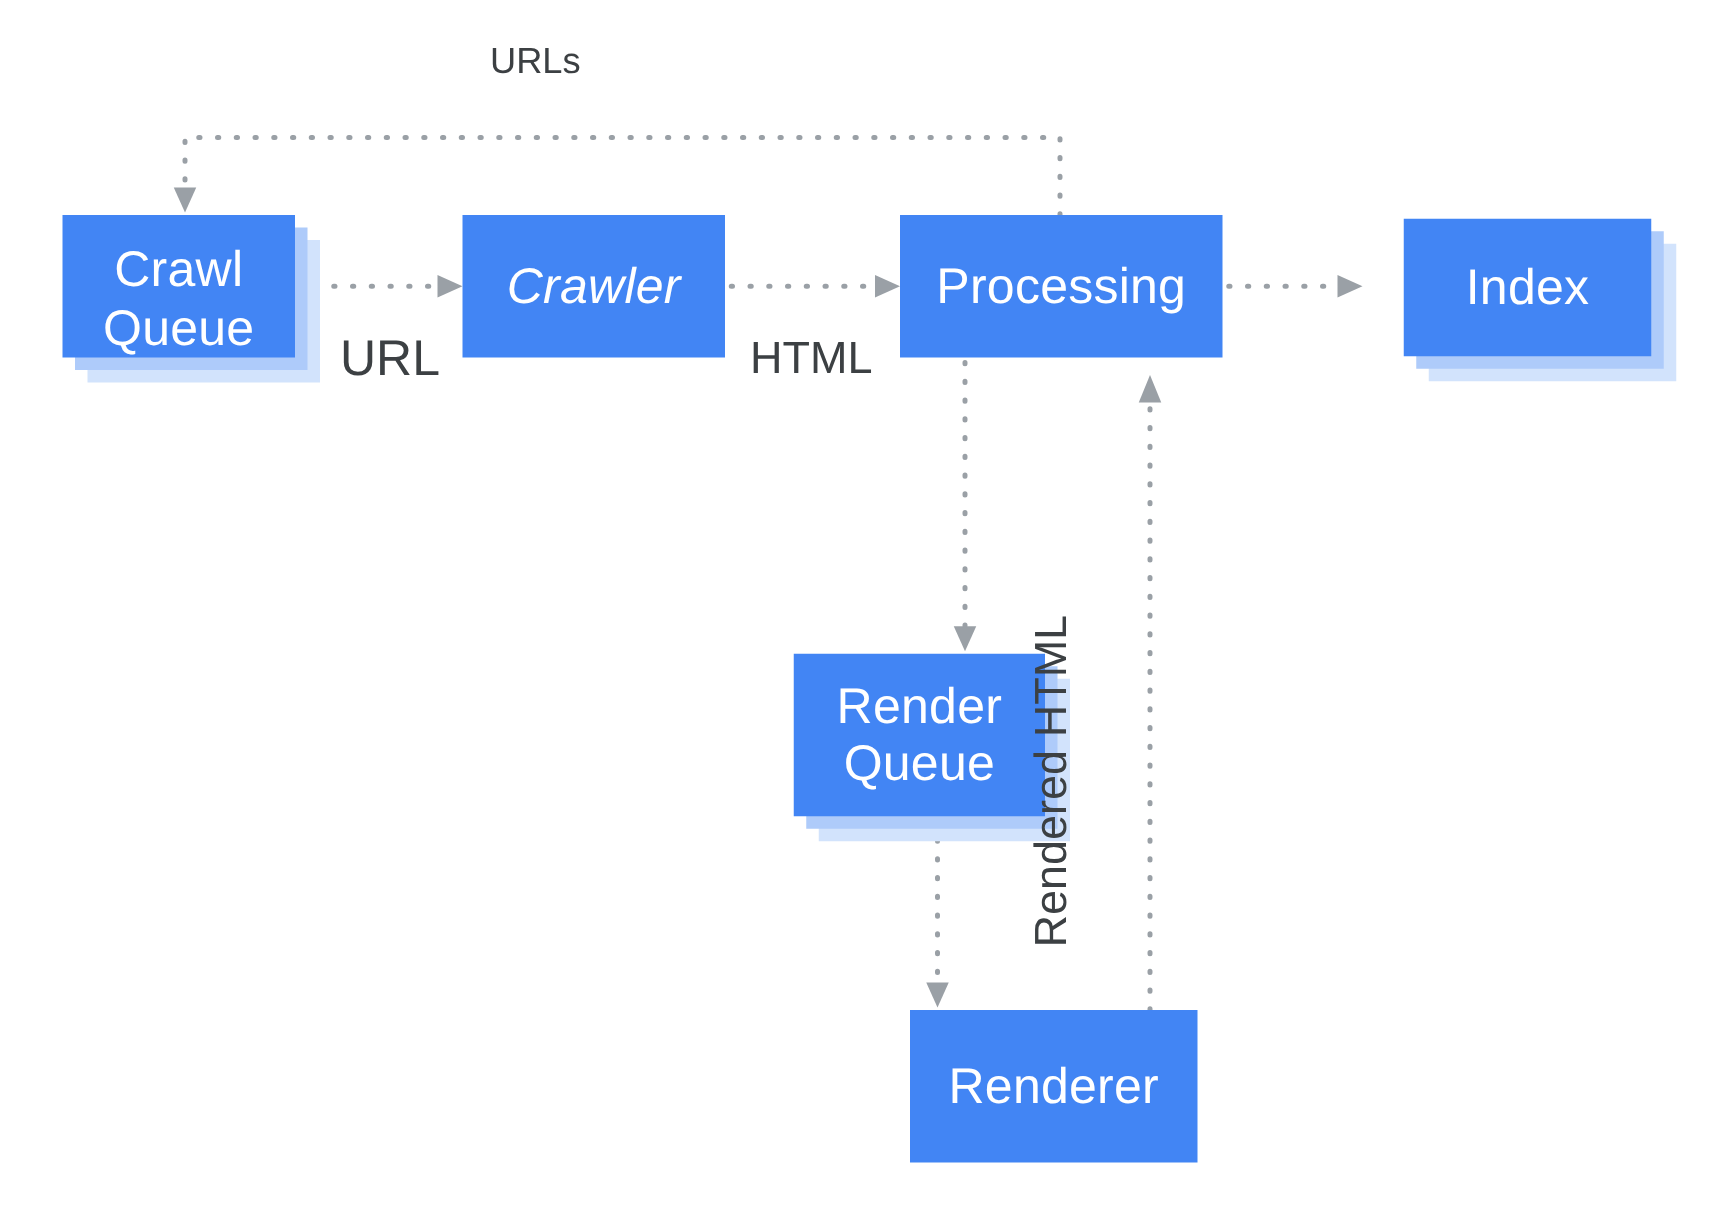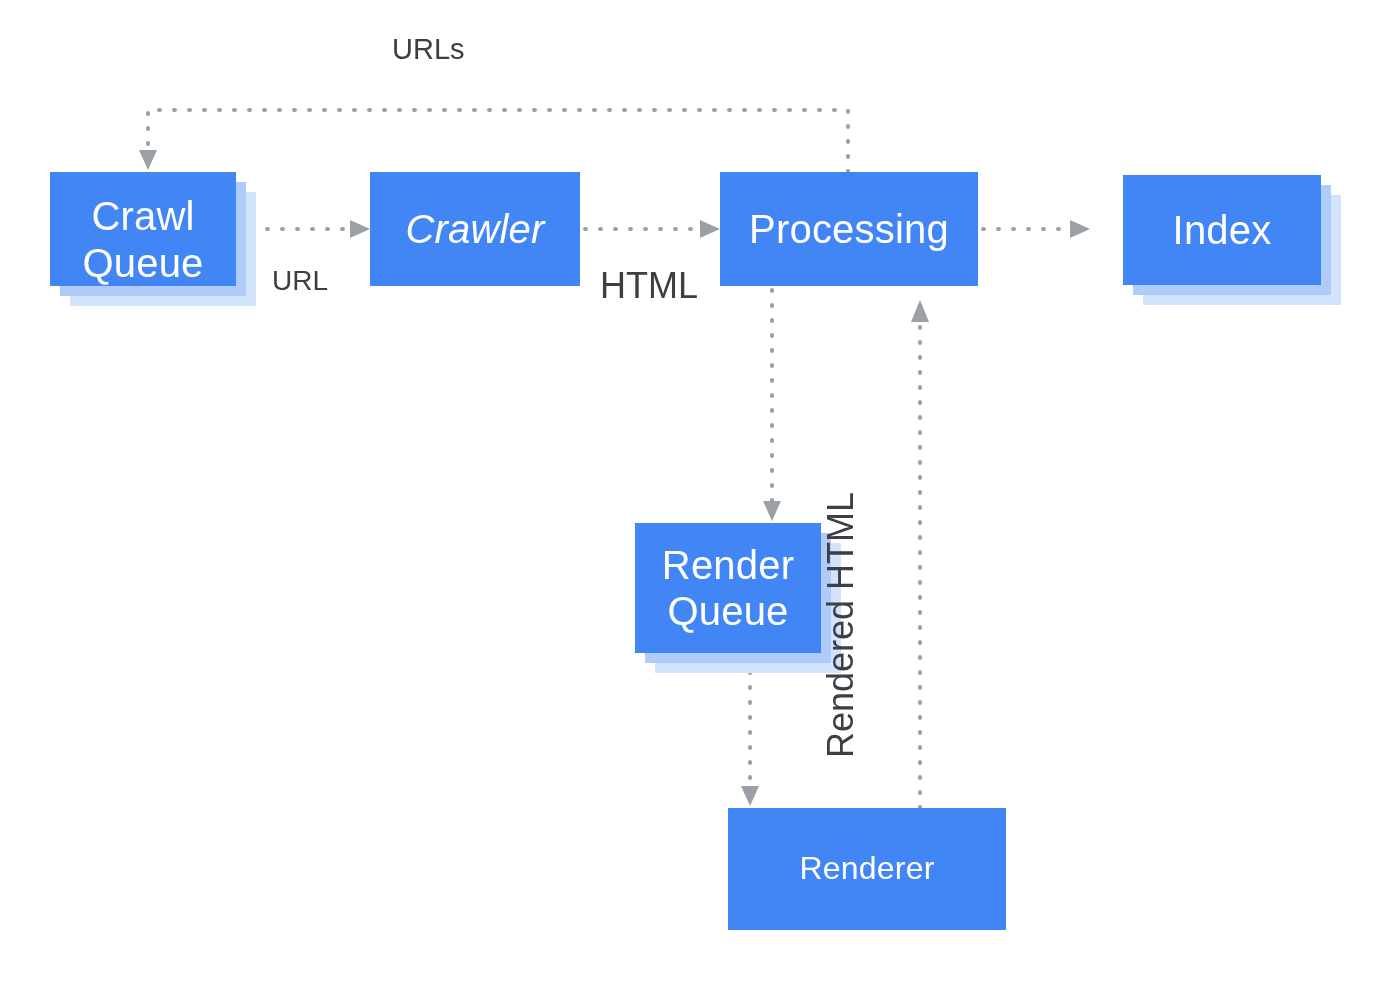--- a/index.html
+++ b/index.html
@@ -142,34 +142,34 @@
     <span class="node-label">Processing</span>
   </div>
 
   <div class="node" style="left:1090px; top:175px; width:198px; height:110px; font-size:40px;margin-left:33px;">
     <div class="shadow-light"></div>
     <div class="shadow-mid"></div>
     <div class="node-fill"></div>
     <span class="node-label">Index</span>
   </div>
 
-  <div class="node" style="left:635px; top:523px; width:186px; height:130px; font-size:40px;justify-content:center;">
+  <div class="node" style="left:635px; top:523px; width:201px; height:130px; font-size:40px;justify-content:center;">
     <div class="shadow-light"></div>
     <div class="shadow-mid"></div>
     <div class="node-fill"></div>
     <span class="node-label">Render
 Queue</span>
   </div>
 
-  <div class="node" style="left:728px; top:808px; width:278px; height:122px; font-size:32px;">
+  <div class="node" style="left:728px; top:808px; width:230px; height:122px; font-size:40px;">
     <div class="node-fill"></div>
     <span class="node-label">Renderer</span>
   </div>
 
   <div class="edge-label" style="left:392px; top:33px; font-size:29px;">URLs</div>
 
-  <div class="edge-label" style="left:272px; top:265px; font-size:28px;">URL</div>
+  <div class="edge-label" style="left:272px; top:265px; font-size:40px;">URL</div>
 
   <div class="edge-label" style="left:600px; top:265px; font-size:36px;">HTML</div>
 
   <div class="edge-label rot" style="left:862px; top:716px; font-size:36px;">Rendered HTML</div>
 
 </div>
 
 </body></html>

